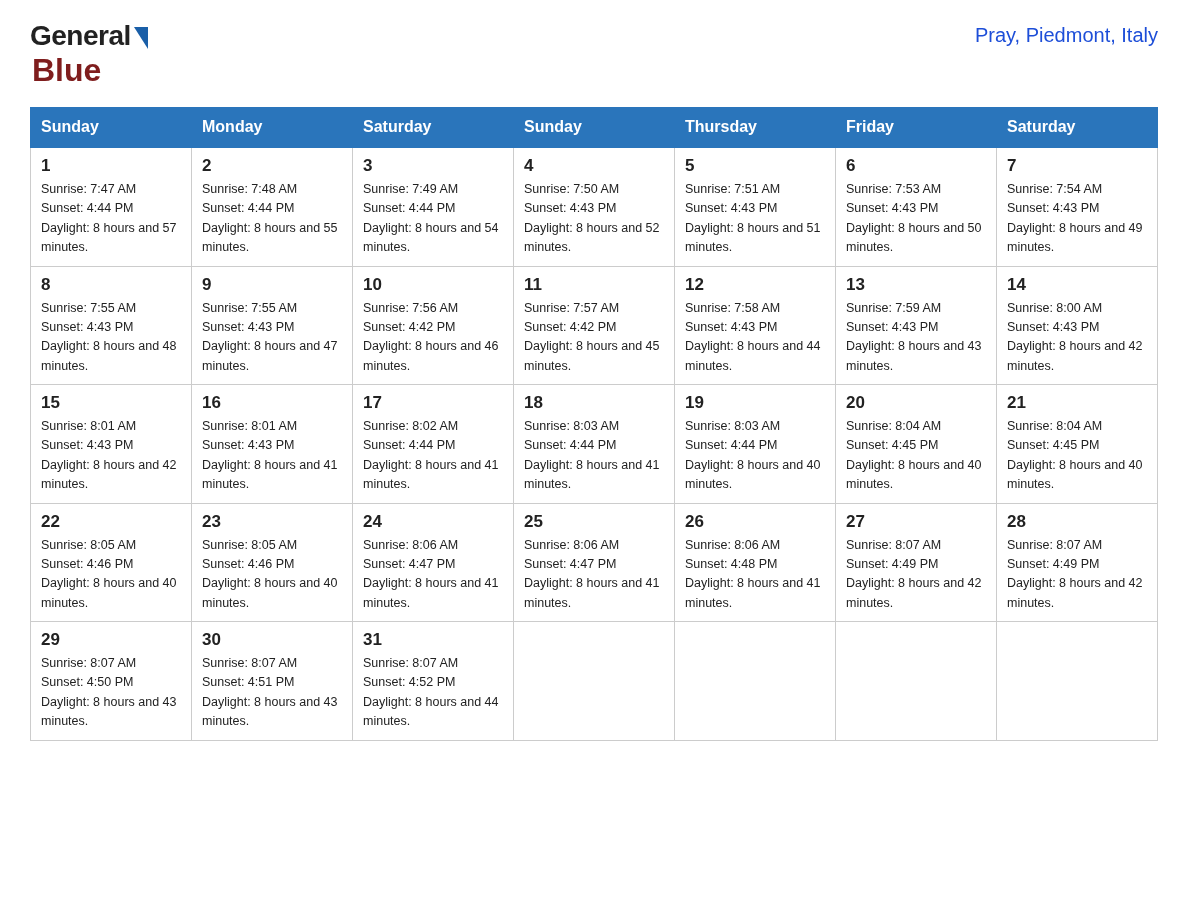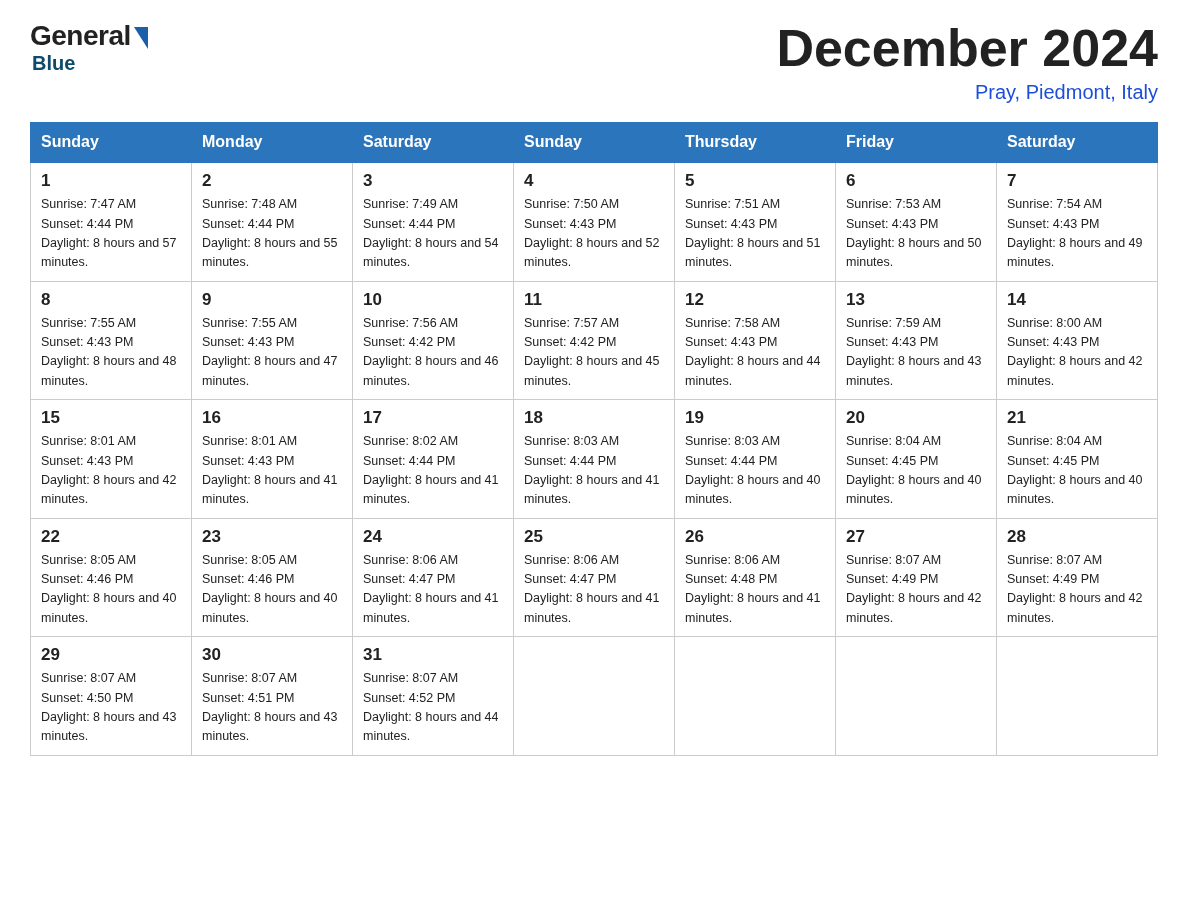--- a/index.html
+++ b/index.html
@@ -35,23 +35,23 @@
     .logo-arrow {
       width: 0;
       height: 0;
       border-left: 14px solid transparent;
       border-right: 0px solid transparent;
       border-top: 22px solid #1a5fa8;
       margin-left: 3px;
       margin-top: 4px;
     }
     .logo-blue {
-      font-size: 20px;
-      font-weight: bold;
-      color: #0c4a6e;
+      font-size: 32px;
+      font-weight: bold;
+      color: #7f1d1d;
       margin-left: 2px;
     }
     .title-block {
       text-align: right;
     }
     .calendar-title {
       font-size: 52px;
       font-weight: bold;
       color: #222;
       line-height: 1.1;
@@ -107,21 +107,20 @@
 
 <div class="header">
   <div class="logo">
     <div class="logo-top">
       <span class="logo-general">General</span>
       <div class="logo-arrow"></div>
     </div>
     <span class="logo-blue">Blue</span>
   </div>
   <div class="title-block">
-    <div class="calendar-title">December 2024</div>
     <div class="calendar-subtitle">Pray, Piedmont, Italy</div>
   </div>
 </div>
 
 <table>
   <thead>
     <tr>
     <th>Sunday</th>
         <th>Monday</th>
         <th>Saturday</th>

